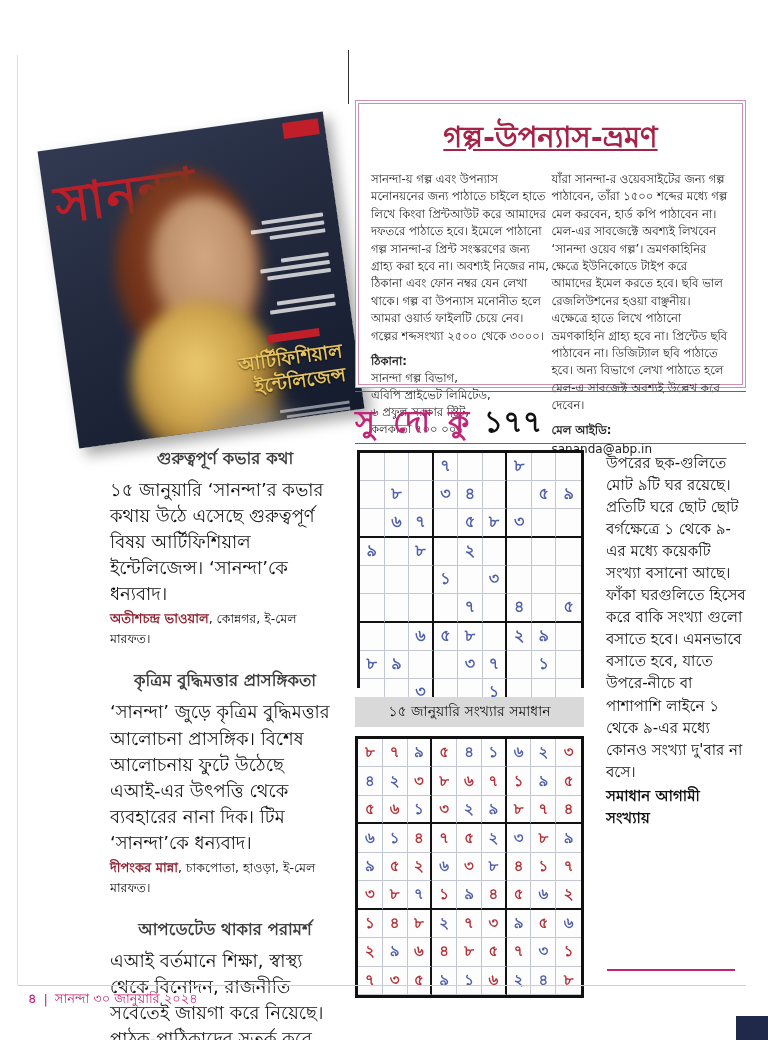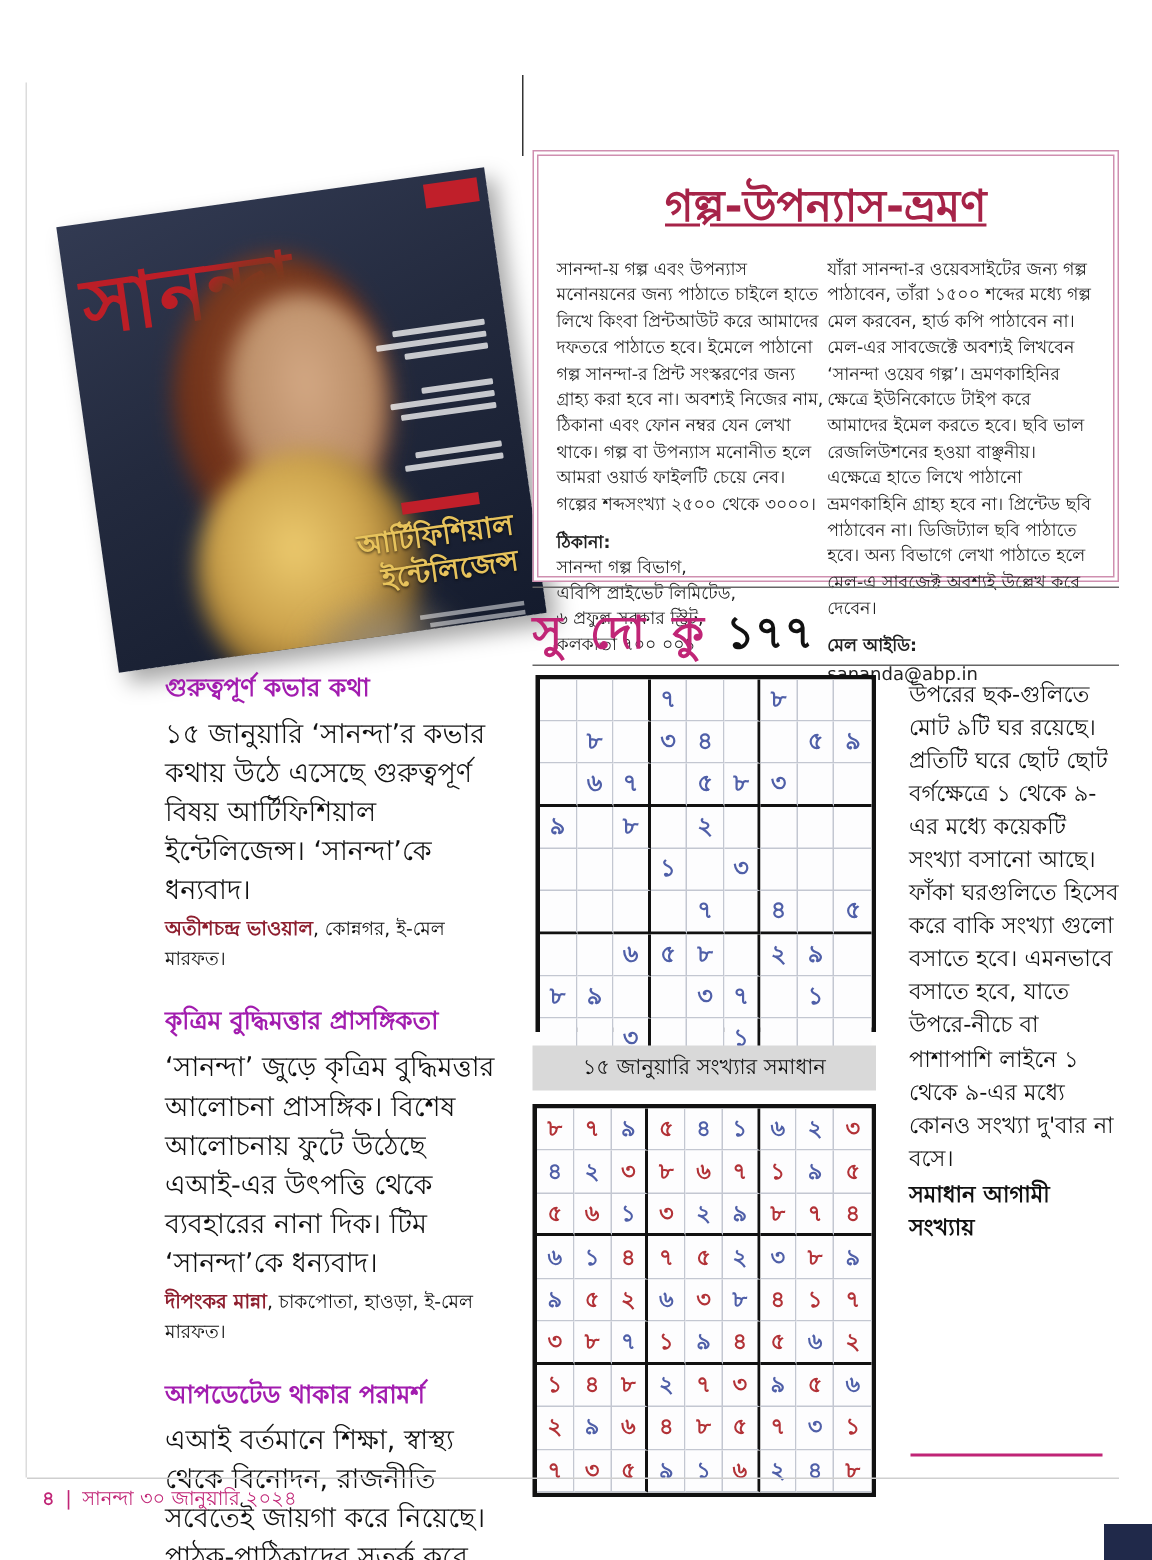--- a/index.html
+++ b/index.html
@@ -31,21 +31,21 @@
   .cover-bars { position:absolute; display:flex; flex-direction:column; gap:4px; align-items:flex-end; }
   .cover-bars span { display:block; height:4px; background:rgba(255,255,255,.75); border-radius:1px; }
   .cover-minibar-red { position:absolute; right:34px; top:214px; width:52px; height:8px; background:#c01f2a; }
   .cover-gold { position:absolute; right:14px; text-align:right; color:#e7c35c; font-weight:bold; font-size:19px; text-shadow:0 1px 2px rgba(0,0,0,.6); line-height:1.2; }
   .cover-tinybars { position:absolute; right:14px; top:290px; display:flex; flex-direction:column; gap:3px; align-items:flex-end; }
   .cover-tinybars span { display:block; height:3px; background:rgba(255,255,255,.5); }
 
   
   .letters { position:absolute; left:110px; top:446px; width:230px; }
   .letter { margin-bottom:18px; }
-  .letter h3 { font-size:16.5px; font-weight:bold; color:#a21caf; margin-bottom:4px; }
+  .letter h3 { font-size:16.5px; font-weight:bold; color:#404040; margin-bottom:4px;text-align:center; }
   .letter p { font-size:18px; line-height:1.45; color:#111; }
   .sig { font-size:12.5px; color:#111; margin-top:2px; }
   .sig b { color:#8e1f2f; font-size:13px; }
 
   
   .subbox { position:absolute; left:355px; top:100px; width:391px; height:288px; border:4px double #cf8fb0; background:#fff; padding:8px 12px 6px; }
   .subbox h2 { text-align:center; font-size:29px; font-weight:bold; color:#a62348; margin:2px 0 8px;text-decoration:underline; }
   .subcols { display:flex; gap:2px; }
   .subcol { flex:1; font-size:11.6px; line-height:1.5; color:#222; }
   .subcol .addr-label, .subcol .mail-label { font-weight:bold; margin-top:8px; }

